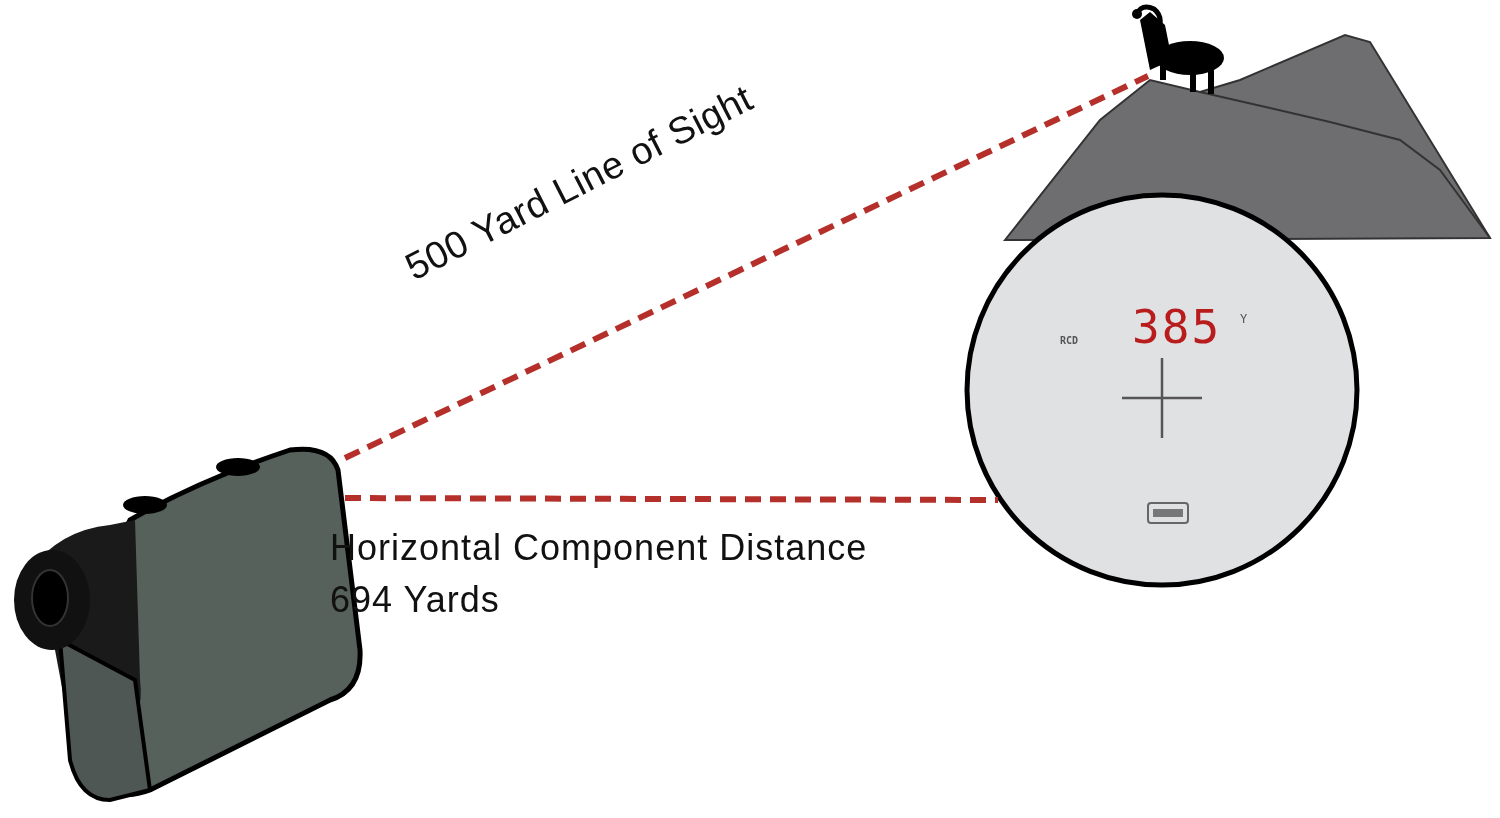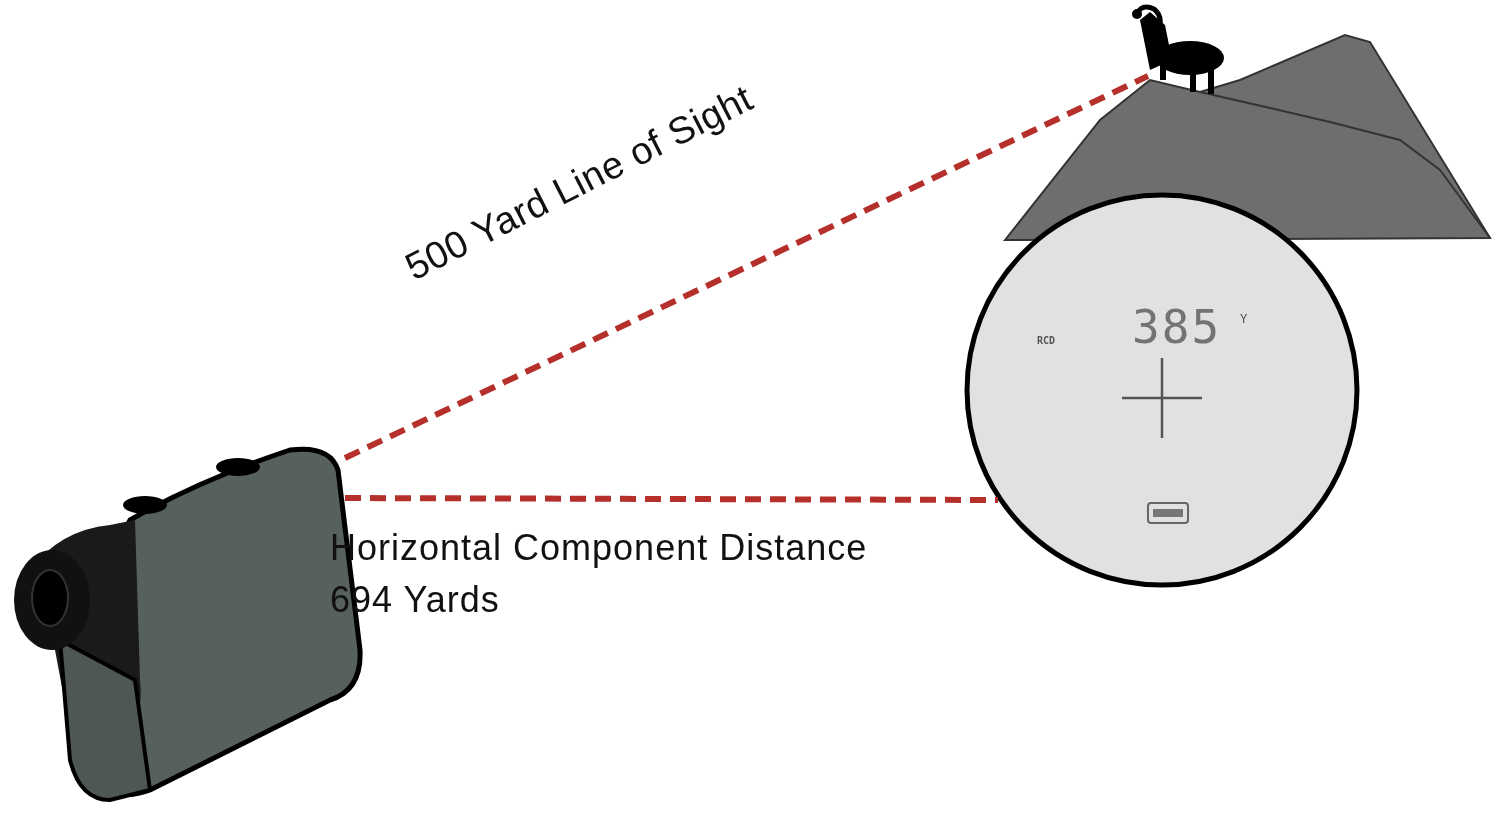--- a/index.html
+++ b/index.html
@@ -2,23 +2,23 @@
 <html><head>
 <meta charset="utf-8">
 <style>
   html, body { margin:0; padding:0; background:#ffffff; }
   #stage { position:relative; width:1500px; height:818px; overflow:hidden; background:#ffffff; }
   svg { position:absolute; left:0; top:0; }
   .lbl { position:absolute; font-family:"Liberation Sans", sans-serif; color:#111; white-space:nowrap; }
   .los { left:418px; top:246px; font-size:38px; transform:rotate(-27deg); transform-origin:left bottom; letter-spacing:0.5px; }
   .hcd { left:330px; top:522px; width:700px; text-align:left; font-size:36px; line-height:52px; letter-spacing:1px; }
   .disp { position:absolute; font-family:"DejaVu Sans Mono", monospace; color:#555; }
-  .reading { left:1132px; top:300px; font-size:46px; letter-spacing:2px; color:#737373; }
+  .reading { left:1132px; top:300px; font-size:46px; letter-spacing:2px; color:#b91c1c; }
   .unit { left:1240px; top:312px; font-size:12px; color:#555; }
-  .mode { left:1037px; top:335px; font-size:10px; color:#555; font-weight:bold; }
+  .mode { left:1060px; top:335px; font-size:10px; color:#555; font-weight:bold; }
 </style>
 </head>
 <body>
 
 <div id="stage">
   <svg width="1500" height="818" viewBox="0 0 1500 818">
 
     <g>
       <path d="M1005,240 L1100,120 L1150,80 L1200,92 L1240,80 L1345,35 L1370,42 L1490,238 Z" fill="#6e6e70" stroke="#333" stroke-width="2"></path>
       <path d="M1200,92 L1270,108 L1330,122 L1400,140 L1440,170 L1490,238" fill="none" stroke="#333" stroke-width="2"></path>

